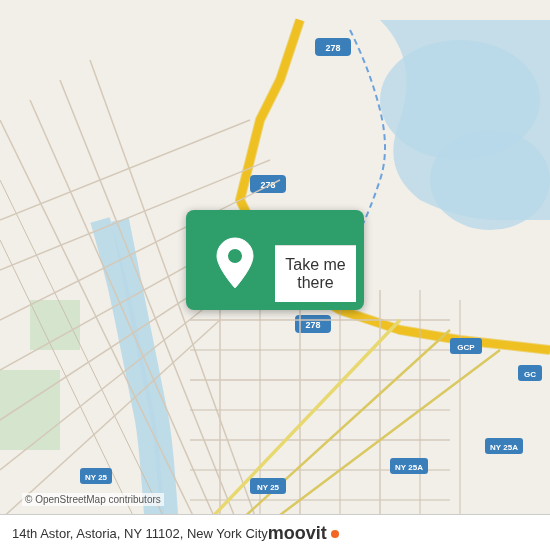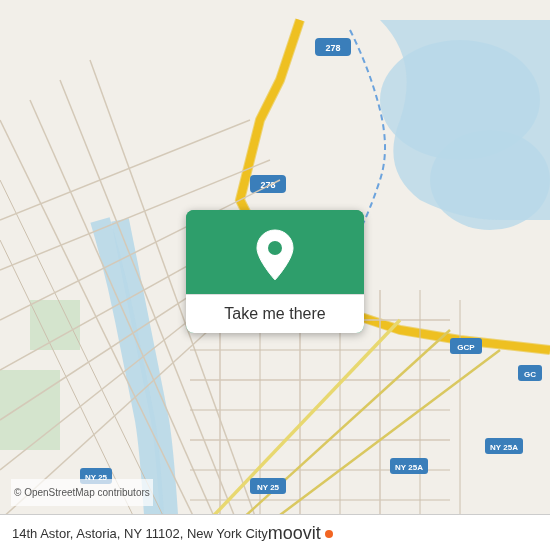--- a/index.html
+++ b/index.html
@@ -39,27 +39,26 @@
     
     #take-me-there-btn {
       position: absolute;
       left: 50%;
       top: 210px;
       transform: translateX(-50%);
       background-color: #2e9e6b;
       color: white;
       border: none;
       border-radius: 8px;
-      padding: 0;
+      padding: 8px;
       width: 178px;
       cursor: pointer;
       box-shadow: 0 2px 8px rgba(0,0,0,0.3);
       display: flex;
-      flex-direction: column;
-      align-items: flex-start;
+      align-items: flex-end;
       overflow: hidden;
     }
 
     #btn-icon-area {
       width: 100%;
       display: flex;
       justify-content: center;
       align-items: center;
       padding: 18px 0 12px 0;
       background-color: #2e9e6b;
@@ -95,40 +94,40 @@
     }
 
     #moovit-logo {
       display: flex;
       align-items: center;
       gap: 4px;
     }
 
     #moovit-text {
       font-size: 18px;
-      font-weight: normal;
+      font-weight: bold;
       color: #333;
     }
 
     #moovit-dot {
       width: 8px;
       height: 8px;
       background: #f26522;
       border-radius: 50%;
       display: inline-block;
     }
 
     #copyright-text {
       position: absolute;
       bottom: 44px;
-      left: 11px;
+      left: 22px;
       font-size: 10px;
       color: #555;
       background: rgba(255,255,255,0.7);
-      padding: 8px 3px;
+      padding: 1px 3px;
       border-radius: 0;
     }
 
     
     .pin-icon {
       width: 44px;
       height: 54px;
     }
   </style>
 </head>

